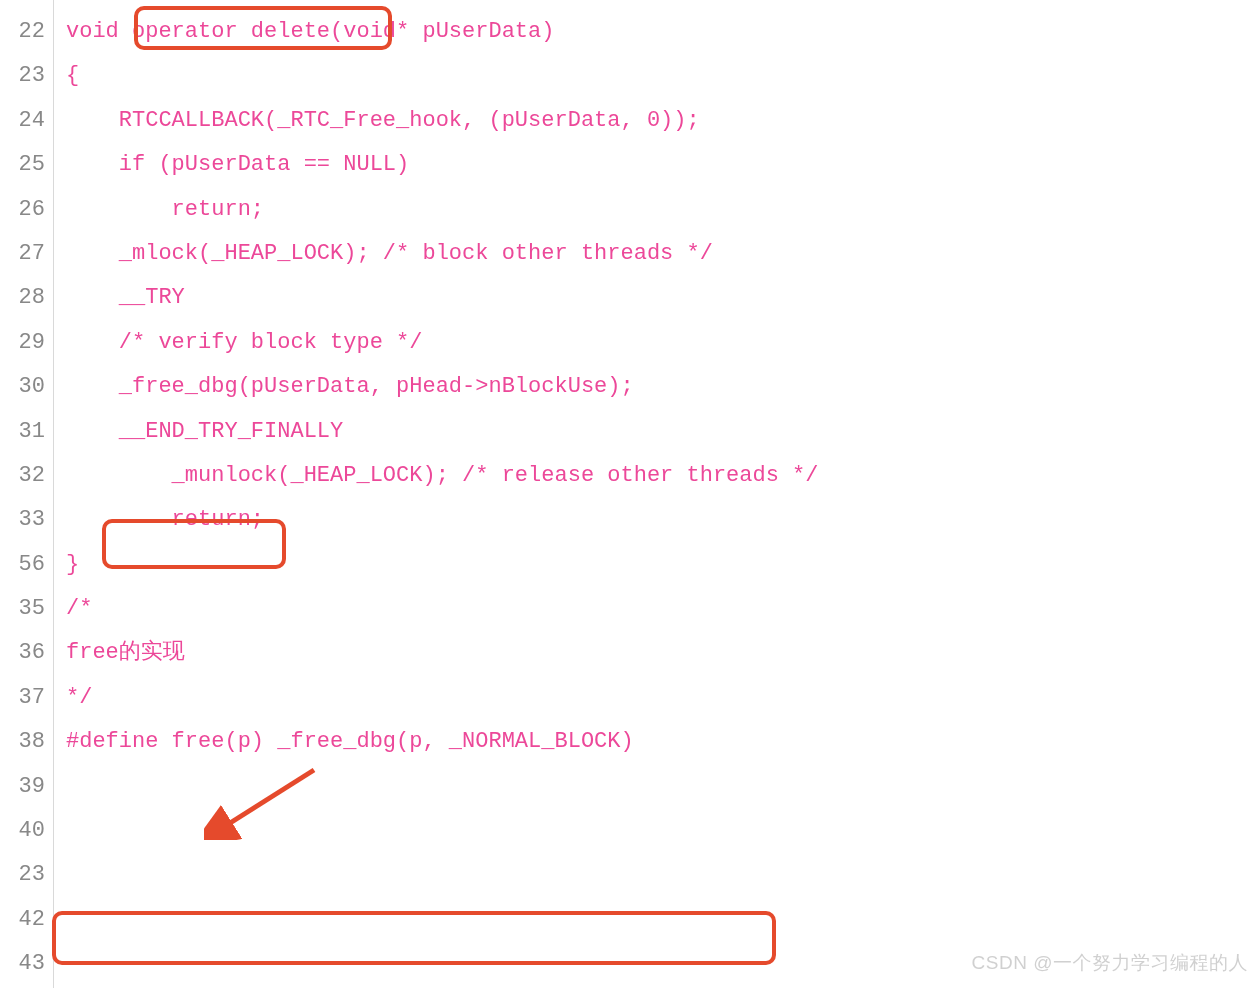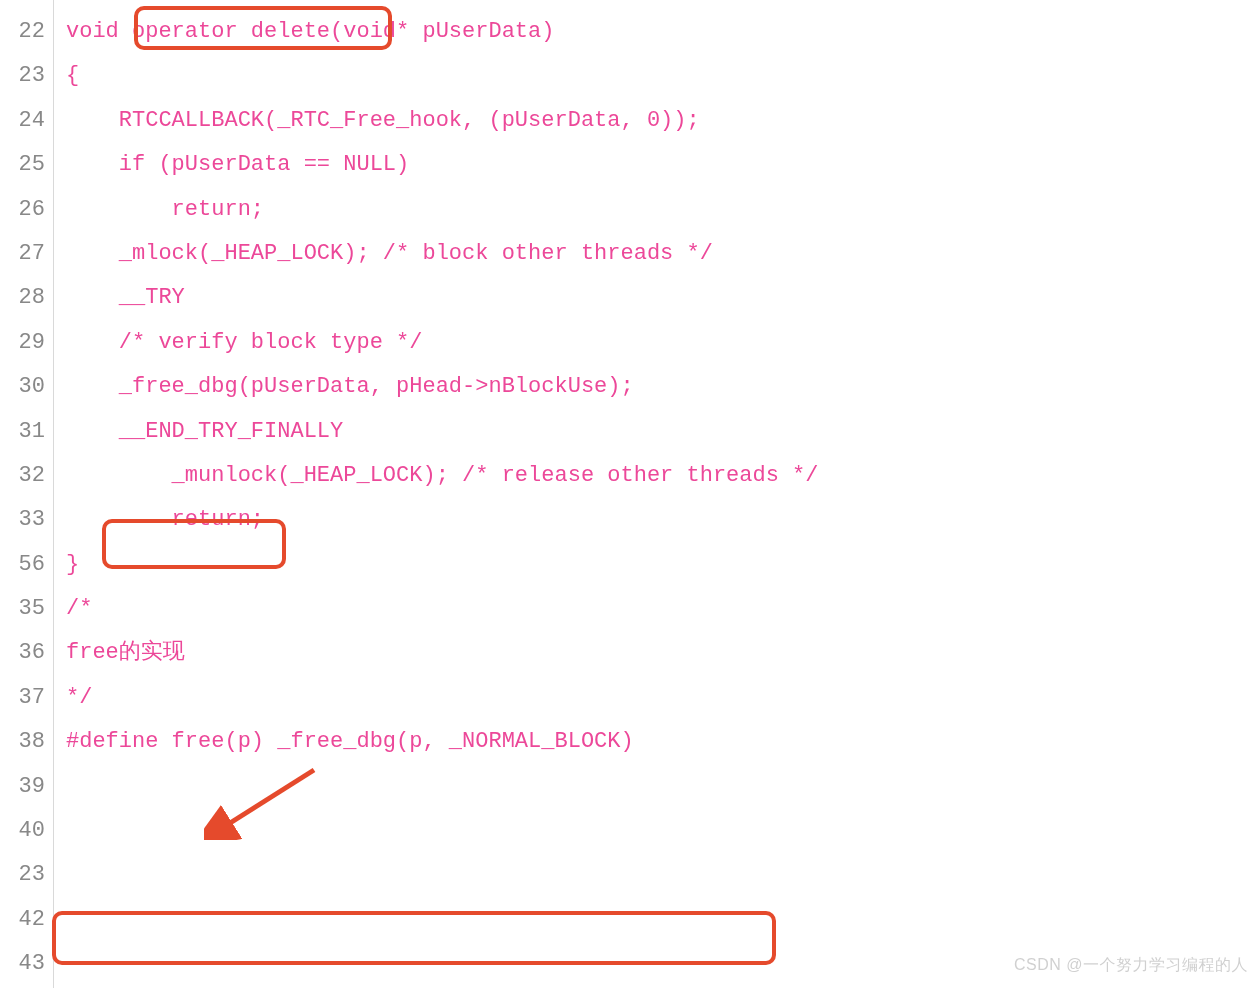--- a/index.html
+++ b/index.html
@@ -61,21 +61,21 @@
     top: 760px;
     left: 150px;
     width: 120px;
     height: 80px;
     pointer-events: none;
   }
   .watermark {
     position: absolute;
     right: 10px;
     bottom: 12px;
-    font-size: 16px;
+    font-size: 19px;
     color: rgba(120,120,120,0.35);
     font-family: sans-serif;
     letter-spacing: 0.5px;
     text-align: center;
   }
 </style>
 </head>
 <body>
 
 <div class="editor">

